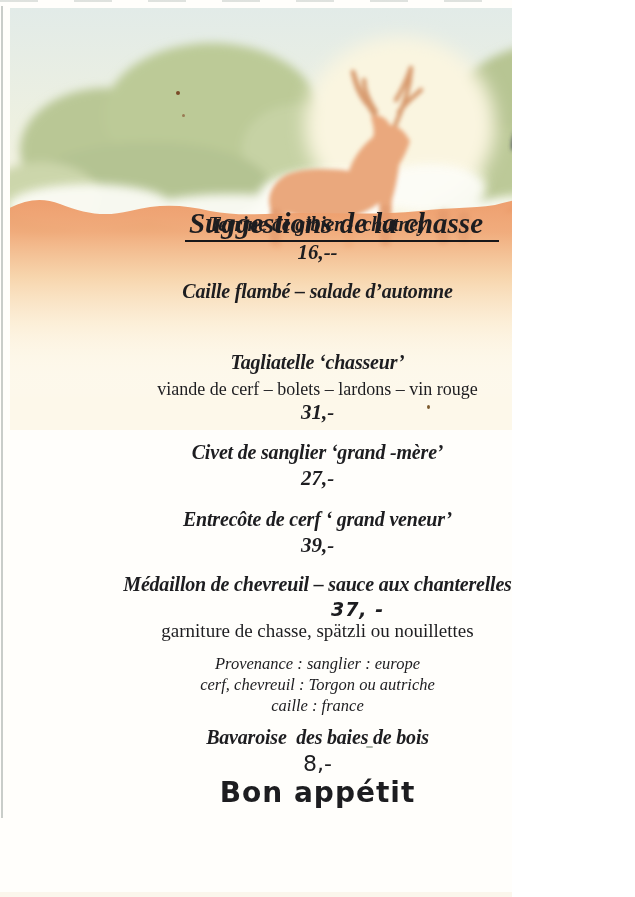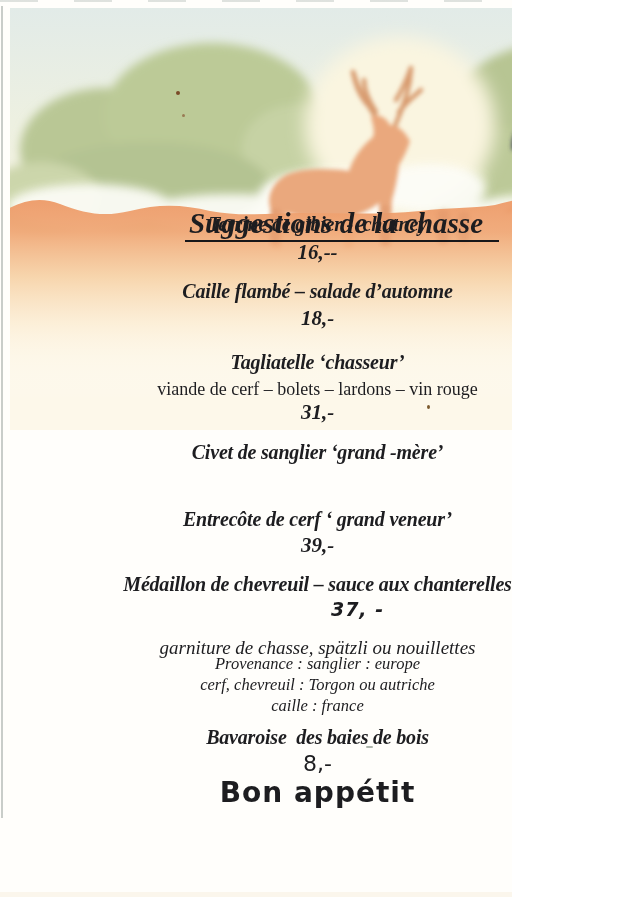--- a/index.html
+++ b/index.html
@@ -12,21 +12,21 @@
   .artwork { position:absolute; top:0; left:0; }
   .line {
     position:absolute; left:0; width:635px; text-align:center;
     white-space:pre-wrap; line-height:1.15;
   }
   .title { font-weight:bold; font-style:italic; font-size:29px; left:10px; }
   .title .u { border-bottom:2.5px solid #17171a; padding:0 16px 1px 4px; }
   .item-name { font-weight:bold; font-style:italic; font-size:20px; letter-spacing:-0.2px; }
   .price { font-weight:bold; font-style:italic; font-size:21px; }
   .desc { font-size:18px; }
-  .note { font-style:italic; font-size:19px;margin-top:17px; }
+  .note { font-size:19px; }
   .prov { font-style:italic; font-size:16.5px; }
   .comic { font-family:"DejaVu Sans","Liberation Sans",sans-serif; }
   .p37 { font-size:19px; font-weight:bold; font-style:italic; letter-spacing:1px;padding-left:40px; }
   .p8  { font-size:22px; }
   .closing { font-size:28px; font-weight:bold; letter-spacing:1px; }
   .speck { position:absolute; border-radius:50%; }
   .scan-left {
     position:absolute; left:1px; top:6px; width:2px; height:812px;
     background:#b7bcb8; opacity:.75;
   }
@@ -152,27 +152,27 @@
   </svg>
 
   <div class="line title" style="top:174px">
     <span class="u">Suggestions de la chasse</span>
   </div>
 
   <div class="line item-name" style="top:213px">Terrine de gibier -  chutney</div>
   <div class="line price" style="top:240px">16,--</div>
 
   <div class="line item-name" style="top:280px">Caille flambé – salade d’automne</div>
-  <div class="line price" style="top:306px">18,-</div>
 
   <div class="line item-name" style="top:351px">Tagliatelle ‘chasseur’</div>
   <div class="line desc" style="top:379px">viande de cerf – bolets – lardons – vin rouge</div>
   <div class="line price" style="top:400px">31,-</div>
 
   <div class="line item-name" style="top:441px">Civet de sanglier ‘grand -mère’</div>
+  <div class="line price" style="top:466px">27,-</div>
 
   <div class="line item-name" style="top:508px">Entrecôte de cerf ‘ grand veneur’</div>
   <div class="line price" style="top:533px">39,-</div>
 
   <div class="line item-name" style="top:573px">Médaillon de chevreuil – sauce aux chanterelles</div>
   <div class="line comic p37" style="top:599px">37, -</div>
   <div class="line note" style="top:620px">garniture de chasse, spätzli ou nouillettes</div>
 
   <div class="line prov" style="top:655px">Provenance : sanglier : europe</div>
   <div class="line prov" style="top:697px">caille : france</div>

